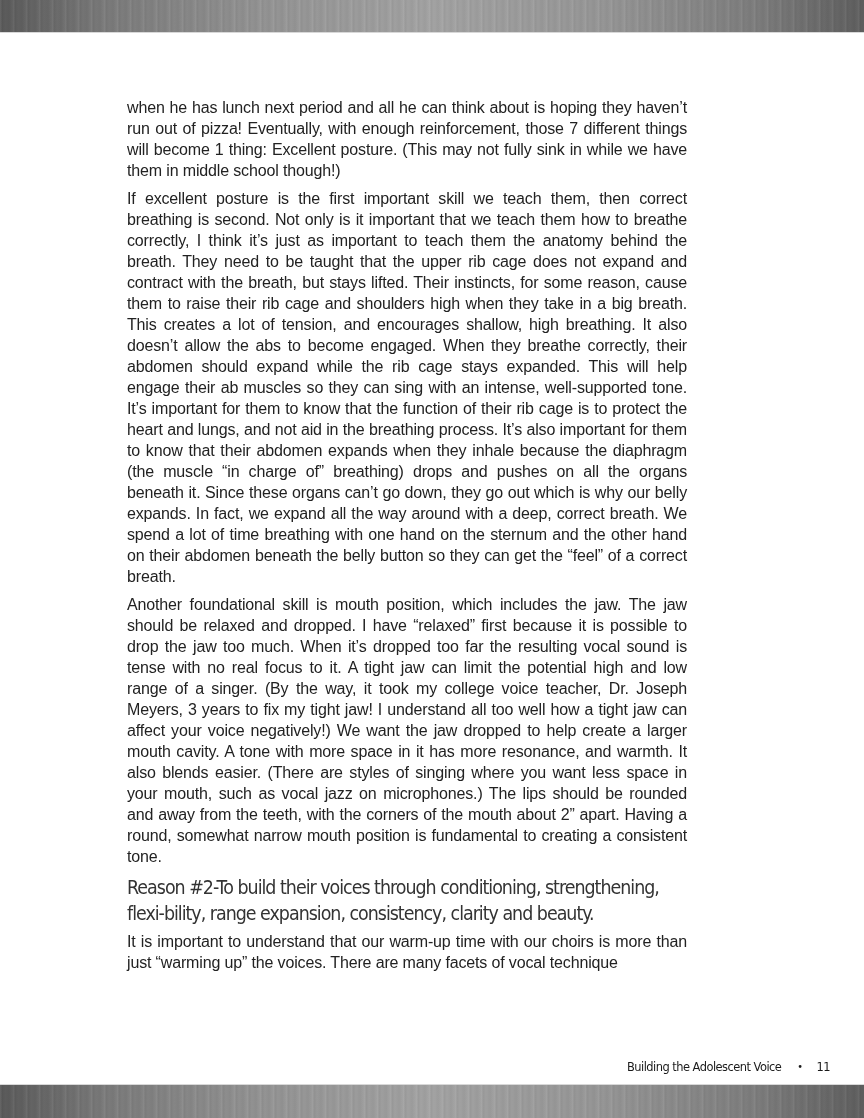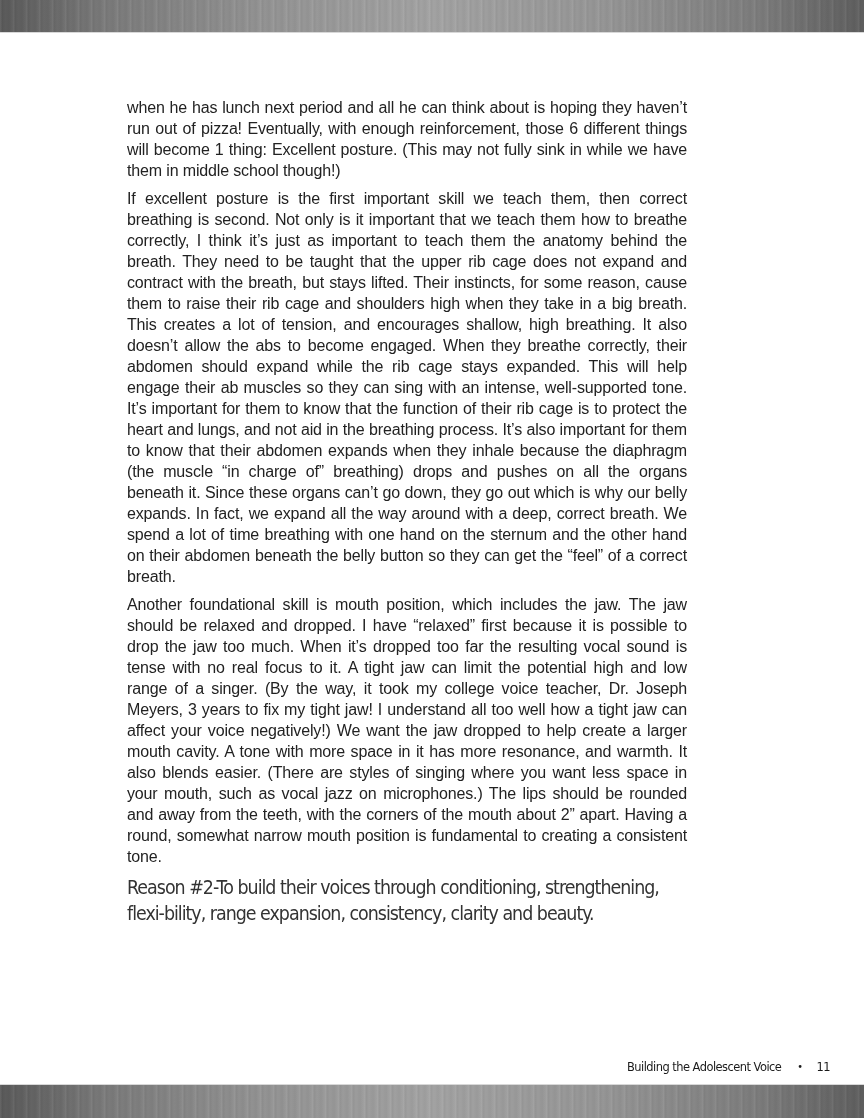--- a/index.html
+++ b/index.html
@@ -77,24 +77,25 @@
       margin: 0 16px 0 18px;
       font-size: 11px;
     }
   </style>
 </head>
 <body>
 
 <div class="bar bar-top"></div>
 
 <div class="content">
-  <p>when he has lunch next period and all he can think about is hoping they haven’t run out of pizza! Eventually, with enough reinforcement, those 6 different things will become 1 thing: Excellent posture. (This may not fully sink in while we have them in middle school though!)</p>
+  <p>when he has lunch next period and all he can think about is hoping they haven’t run out of pizza! Eventually, with enough reinforcement, those 7 different things will become 1 thing: Excellent posture. (This may not fully sink in while we have them in middle school though!)</p>
   <p>If excellent posture is the first important skill we teach them, then correct breathing is second. Not only is it important that we teach them how to breathe correctly, I think it’s just as important to teach them the anatomy behind the breath. They need to be taught that the upper rib cage does not expand and contract with the breath, but stays lifted. Their instincts, for some reason, cause them to raise their rib cage and shoulders high when they take in a big breath. This creates a lot of tension, and encourages shallow, high breathing. It also doesn’t allow the abs to become engaged. When they breathe correctly, their abdomen should expand while the rib cage stays expanded. This will help engage their ab muscles so they can sing with an intense, well-supported tone. It’s important for them to know that the function of their rib cage is to protect the heart and lungs, and not aid in the breathing process. It’s also important for them to know that their abdomen expands when they inhale because the diaphragm (the muscle “in charge of” breathing) drops and pushes on all the organs beneath it. Since these organs can’t go down, they go out which is why our belly expands. In fact, we expand all the way around with a deep, correct breath. We spend a lot of time breathing with one hand on the sternum and the other hand on their abdomen beneath the belly button so they can get the “feel” of a correct breath.</p>
   <p>Another foundational skill is mouth position, which includes the jaw. The jaw should be relaxed and dropped. I have “relaxed” first because it is possible to drop the jaw too much. When it’s dropped too far the resulting vocal sound is tense with no real focus to it. A tight jaw can limit the potential high and low range of a singer. (By the way, it took my college voice teacher, Dr. Joseph Meyers, 3 years to fix my tight jaw! I understand all too well how a tight jaw can affect your voice negatively!) We want the jaw dropped to help create a larger mouth cavity. A tone with more space in it has more resonance, and warmth. It also blends easier. (There are styles of singing where you want less space in your mouth, such as vocal jazz on microphones.) The lips should be rounded and away from the teeth, with the corners of the mouth about 2” apart. Having a round, somewhat narrow mouth position is fundamental to creating a consistent tone.</p>
   <h2>Reason #2-To build their voices through conditioning, strengthening, flexi-bility, range expansion, consistency, clarity and beauty.</h2>
+  <p>It is important to understand that our warm-up time with our choirs is more than just “warming up” the voices. There are many facets of vocal technique</p>
 </div>
 
 <div class="footer">
   <span>Building the Adolescent Voice</span>
   <span class="sep">•</span>
   <span>11</span>
 </div>
 
 <div class="bar bar-bottom"></div>
 

